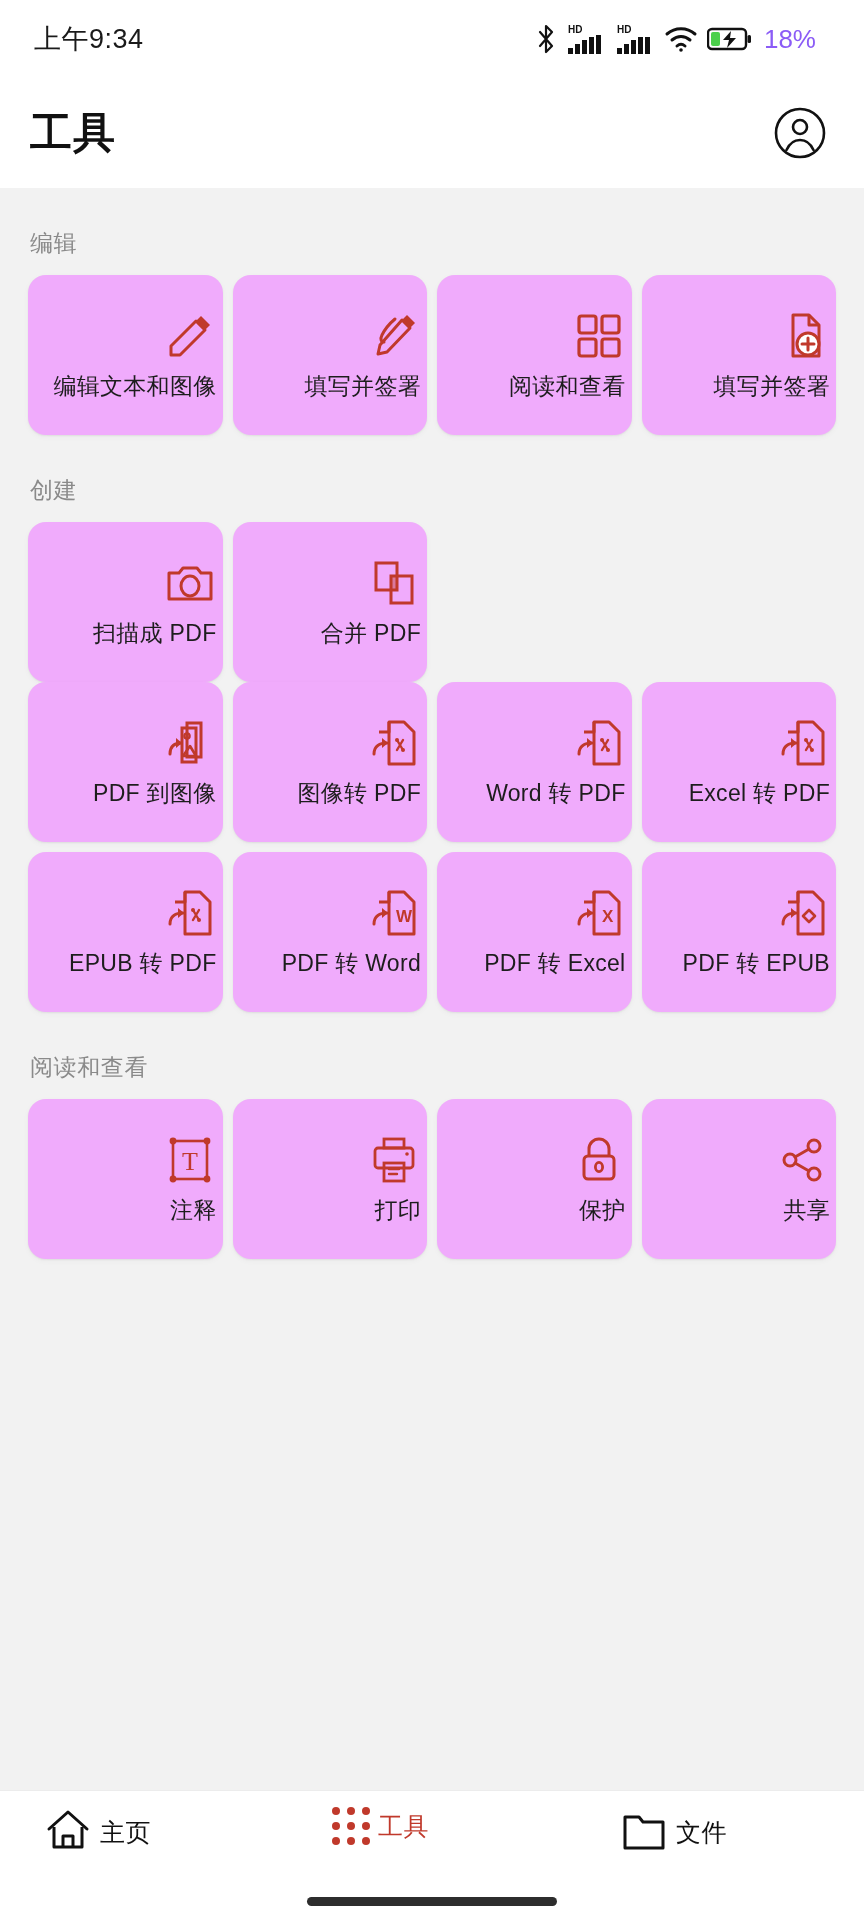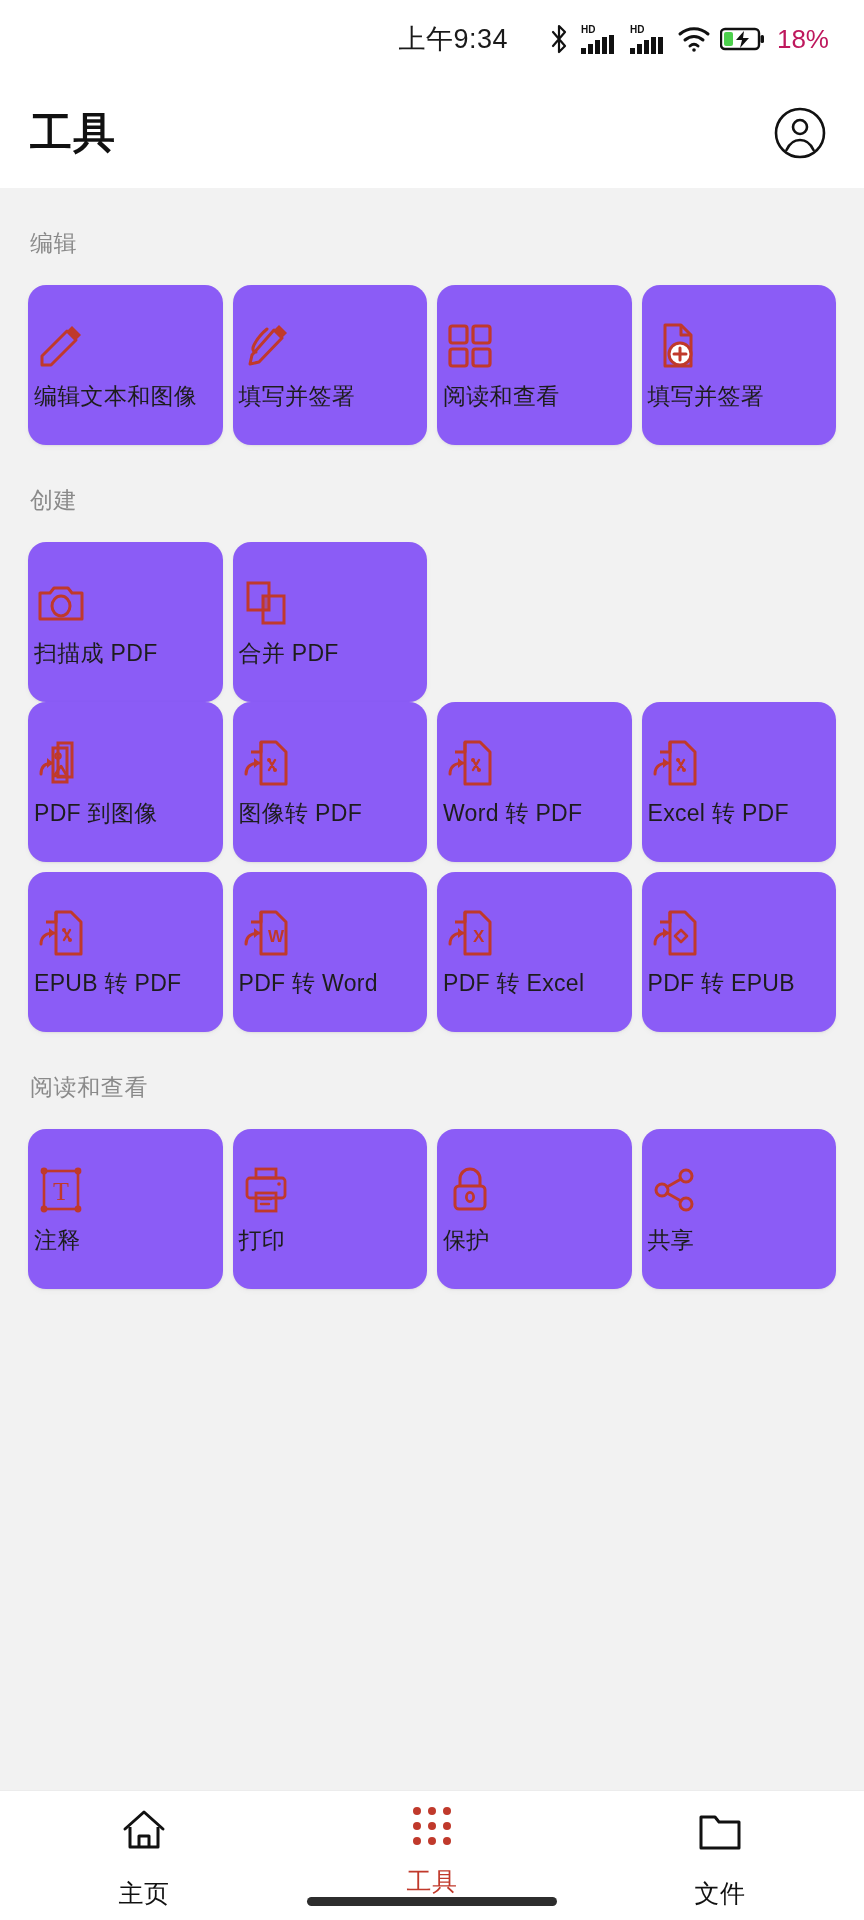--- a/index.html
+++ b/index.html
@@ -7,72 +7,72 @@
     width: 864px; height: 1920px;
     background: #f2f2f2;
     font-family: "Liberation Sans", "DejaVu Sans", sans-serif;
     overflow: hidden;
   }
   #app { width: 864px; height: 1920px; position: relative; display: flex; flex-direction: column; }
 
   
   .statusbar {
     height: 78px; background: #ffffff; flex: 0 0 78px;
-    display: flex; align-items: center; justify-content: flex-end;
-    padding: 0 35px 0 34px;
+    display: flex; align-items: center; justify-content: space-between;
+    padding: 0 48px 0 34px;
     gap: 40px;
   }
   .status-time { font-size: 27px; color: #1a1a1a; letter-spacing: .5px; }
   .status-icons { display: flex; align-items: center; gap: 9px; }
   .status-icons svg { display: block; }
-  .battery-pct { font-size: 26px; color: #be185d; margin-left: 2px; }
+  .battery-pct { font-size: 26px; color: #8b5cf6; margin-left: 2px; }
   .hd-wrap { position: relative; display: block; }
 
   
   .header {
     height: 110px; flex: 0 0 110px; background: #ffffff;
     display: flex; align-items: center; justify-content: space-between;
     padding: 0 34px 0 30px;
   }
   .header-title { font-size: 42px; font-weight: 700; color: #111111; letter-spacing: 1px; }
   .avatar-btn { width: 60px; height: 60px; display: flex; align-items: center; justify-content: center; }
 
   
   .content {
     flex: 1 1 auto; background: #f2f2f2; padding: 0 28px;
     overflow: hidden;
   }
   .section { margin-top: 0; }
   .section-title {
     font-size: 23px; color: #8a8a8a; letter-spacing: .6px;
-    padding: 40px 2px 26px 2px;
+    padding: 40px 2px 16px 2px;
   }
   .grid { display: grid; grid-template-columns: repeat(4, 1fr); gap: 10px; }
   .card {
-    background: #8b5cf6; border-radius: 18px;
+    background: #f0abfc; border-radius: 18px;
     height: 160px;
-    display: flex; flex-direction: column; align-items: flex-start; justify-content: center;
+    display: flex; flex-direction: column; align-items: flex-end; justify-content: center;
     padding: 10px 6px;
     box-shadow: 0 1px 2px rgba(0,0,0,0.06), 0 2px 6px rgba(0,0,0,0.035);
   }
   .card .ic { height: 58px; display: flex; align-items: center; justify-content: center; margin-bottom: 6px; }
   .card .lbl {
     font-size: 23px; color: #1d1d1d; text-align: center;
     line-height: 1.35; letter-spacing: .3px;
     max-width: 100%; word-break: break-word;
   }
 
   
   .bottomnav {
     flex: 0 0 130px; height: 130px; background: #ffffff;
     display: flex; align-items: flex-start; justify-content: space-around;
     padding-top: 16px;
     border-top: 1px solid #ececec;
   }
-  .navitem { display: flex; flex-direction: column; align-items: center; gap: 20px; width: 200px; }
+  .navitem { display: flex; flex-direction: row; align-items: center; gap: 8px; width: 200px; }
   .navitem .nlbl { font-size: 25px; color: #111111; letter-spacing: .5px; }
   .navitem.active .nlbl { color: #C0392B; }
   .homebar-wrap { position: absolute; left: 0; bottom: 14px; width: 100%; display: flex; justify-content: center; }
   .homebar { width: 250px; height: 9px; border-radius: 6px; background: #2d2d2d; }
   .dotgrid { display: grid; grid-template-columns: repeat(3, 8px); grid-template-rows: repeat(3, 8px); gap: 7px; }
   .dotgrid i { display: block; width: 8px; height: 8px; border-radius: 50%; background: #C0392B; }
 </style>
 </head>
 <body>
 

